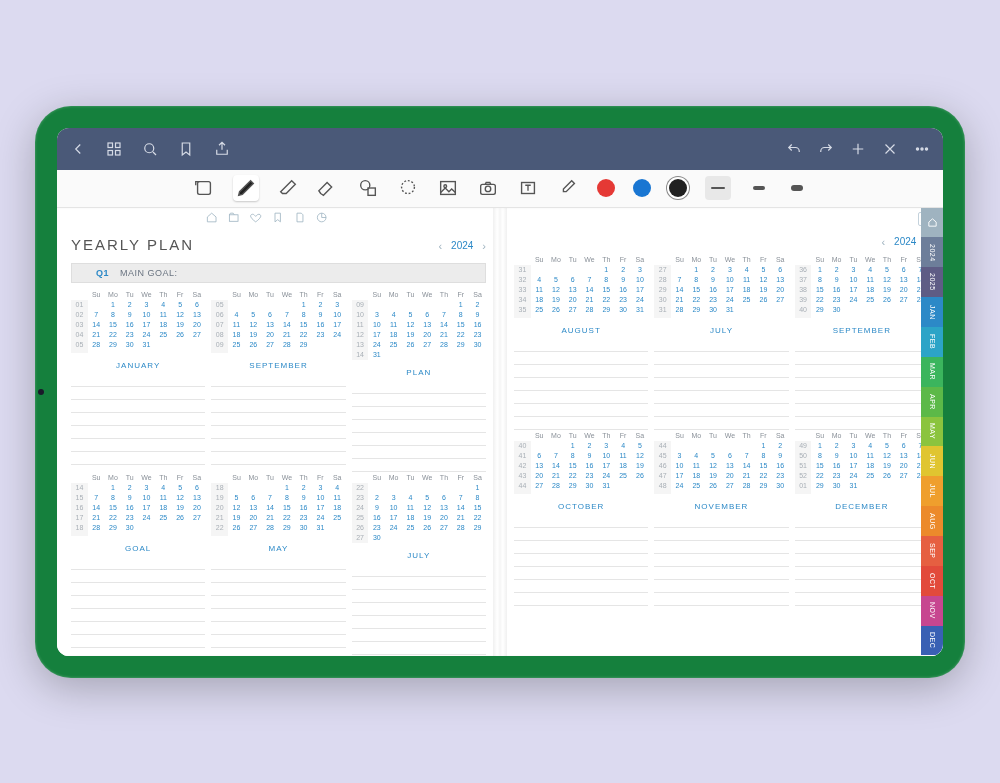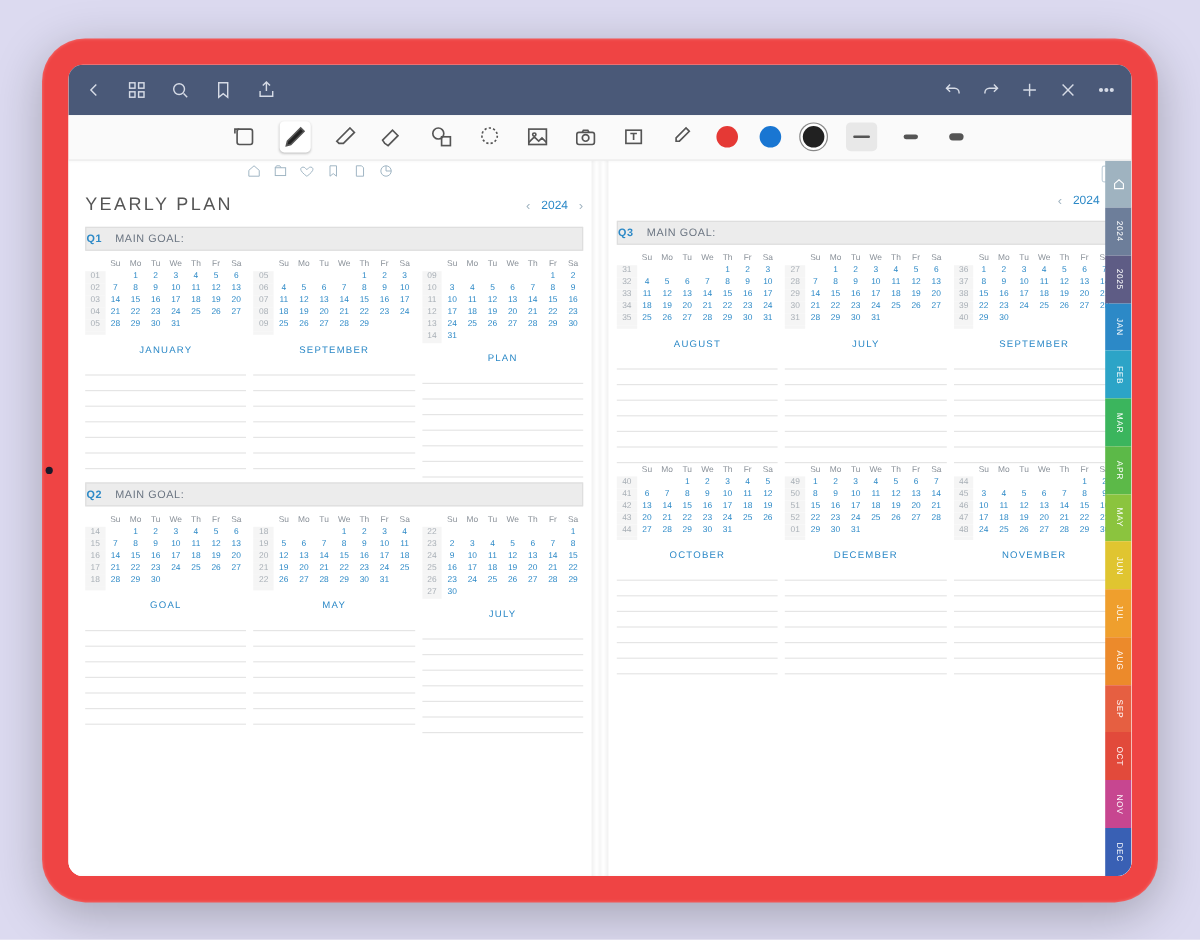--- a/index.html
+++ b/index.html
@@ -1,17 +1,17 @@
 <!DOCTYPE html>
 <html><head>
 <meta charset="utf-8">
 <style>
 * { margin: 0; padding: 0; box-sizing: border-box; }
 body { background: #dcdaf0; font-family: -apple-system, BlinkMacSystemFont, "Segoe UI", sans-serif; display: flex; align-items: center; justify-content: center; width: 1000px; height: 783px; }
-.tablet { width: 930px; height: 720px; background: #ef4444; border-radius: 36px; padding: 22px; box-shadow: 0 10px 40px rgba(0,0,0,0.25), inset 0 0 3px rgba(255,255,255,0.3); position: relative; }
+.tablet { width: 930px; height: 572px; background: #15803d; border-radius: 36px; padding: 22px; box-shadow: 0 10px 40px rgba(0,0,0,0.25), inset 0 0 3px rgba(255,255,255,0.3); position: relative; }
 .camera { position: absolute; left: 3px; top: 50%; width: 6px; height: 6px; background: #1a1a2a; border-radius: 50%; transform: translateY(-50%); }
 .screen { width: 100%; height: 100%; background: #fff; border-radius: 12px; overflow: hidden; display: flex; flex-direction: column; }
 
 
 .topbar { background: #4a5978; height: 42px; display: flex; align-items: center; padding: 0 12px; gap: 18px; }
 .topbar .lefticons { display: flex; gap: 18px; align-items: center; }
 .topbar .righticons { margin-left: auto; display: flex; gap: 14px; align-items: center; }
 .tbicon { width: 18px; height: 18px; display: flex; align-items: center; justify-content: center; cursor: pointer; }
 .tbicon svg { stroke: #d6dbe6; fill: none; stroke-width: 1.6; }
 
@@ -32,21 +32,21 @@
 
 .minitoolbar { position: absolute; top: 2px; left: 50%; transform: translateX(-60%); display: flex; gap: 9px; }
 .minitoolbar svg { width: 13px; height: 13px; stroke: #9eb4c2; fill: none; stroke-width: 1.5; }
 .pagenumber { position: absolute; top: 4px; right: 10px; color: #9eb4c2; font-size: 9px; border: 1px solid #c4d2dc; padding: 1px 4px; border-radius: 2px; }
 
 .yearhead { display: flex; align-items: baseline; padding: 28px 14px 6px; }
 .yeartitle { font-size: 15px; letter-spacing: 2px; color: #555; font-weight: 400; }
 .yearselect { margin-left: auto; display: flex; align-items: center; gap: 9px; font-size: 10px; color: #2c89c7; }
 .yearselect .chev { cursor: pointer; color: #9fb3c0; font-size: 11px; }
 
-.qhead { background: #ececec; border: 1px solid #dedede; margin: 4px 14px 6px; padding: 4px 0; font-size: 9px; color: #6a7481; letter-spacing: 0.5px; }
+.qhead { background: #ececec; border: 1px solid #dedede; margin: 4px 14px 6px; padding: 4px 24px; font-size: 9px; color: #6a7481; letter-spacing: 0.5px; }
 .qhead .qn { color: #2c89c7; font-weight: 600; margin-right: 8px; }
 
 .monthsrow { display: flex; gap: 6px; padding: 0 14px; }
 .monthblock { flex: 1; }
 .cal { border-collapse: collapse; width: 100%; font-size: 7px; }
 .cal th { color: #8a9199; font-weight: 400; padding: 2px 0; width: 12.5%; text-align: center; }
 .cal td { text-align: center; padding: 1.5px 0; color: #2c89c7; }
 .cal td.wk { color: #a8afb6; background: #f5f5f5; font-size: 7px; }
 .monthname { text-align: center; font-size: 8px; letter-spacing: 1px; color: #2c89c7; padding: 8px 0 4px; }
 .lines { padding: 0 0 0 0; }
@@ -489,24 +489,20 @@
                   <div class="l"></div>
                   <div class="l"></div>
                   <div class="l"></div>
                   <div class="l"></div>
                   <div class="l"></div>
                   <div class="l"></div>
                   <div class="l"></div>
                 </div>
   </div>
   </div>
-            <div class="qhead">
-    <span class="qn">Q2</span>
-    <span>MAIN GOAL:</span>
-  </div>
   <div class="monthsrow">
     <div class="monthblock">
     <table class="cal">
                   <tbody>
                     <tr>
                       <th></th>
                       <th>Su</th>
                       <th>Mo</th>
                       <th>Tu</th>
                       <th>We</th>
@@ -767,24 +763,20 @@
         <div class="pagenumber">3</div>
         <div class="yearhead" style="padding-top:28px">
           <div></div>
           <div class="yearselect">
             <span class="chev">‹</span>
             <span>2024</span>
             <span class="chev">›</span>
           </div>
         </div>
         <div id="q-right">
-            <div class="qhead">
-    <span class="qn">Q3</span>
-    <span>MAIN GOAL:</span>
-  </div>
   <div class="monthsrow">
     <div class="monthblock">
     <table class="cal">
                   <tbody>
                     <tr>
                       <th></th>
                       <th>Su</th>
                       <th>Mo</th>
                       <th>Tu</th>
                       <th>We</th>
@@ -1132,20 +1124,106 @@
                       <th></th>
                       <th>Su</th>
                       <th>Mo</th>
                       <th>Tu</th>
                       <th>We</th>
                       <th>Th</th>
                       <th>Fr</th>
                       <th>Sa</th>
                     </tr>
                     <tr>
+                      <td class="wk">44</td>
+                      <td></td>
+                      <td></td>
+                      <td></td>
+                      <td></td>
+                      <td></td>
+                      <td>1</td>
+                      <td>2</td>
+                    </tr>
+                    <tr>
+                      <td class="wk">45</td>
+                      <td>3</td>
+                      <td>4</td>
+                      <td>5</td>
+                      <td>6</td>
+                      <td>7</td>
+                      <td>8</td>
+                      <td>9</td>
+                    </tr>
+                    <tr>
+                      <td class="wk">46</td>
+                      <td>10</td>
+                      <td>11</td>
+                      <td>12</td>
+                      <td>13</td>
+                      <td>14</td>
+                      <td>15</td>
+                      <td>16</td>
+                    </tr>
+                    <tr>
+                      <td class="wk">47</td>
+                      <td>17</td>
+                      <td>18</td>
+                      <td>19</td>
+                      <td>20</td>
+                      <td>21</td>
+                      <td>22</td>
+                      <td>23</td>
+                    </tr>
+                    <tr>
+                      <td class="wk">48</td>
+                      <td>24</td>
+                      <td>25</td>
+                      <td>26</td>
+                      <td>27</td>
+                      <td>28</td>
+                      <td>29</td>
+                      <td>30</td>
+                    </tr>
+                    <tr>
+                      <td class="wk"></td>
+                      <td></td>
+                      <td></td>
+                      <td></td>
+                      <td></td>
+                      <td></td>
+                      <td></td>
+                      <td></td>
+                    </tr>
+                  </tbody>
+                </table>
+    <div class="monthname">NOVEMBER</div>
+    <div class="lines">
+                  <div class="l"></div>
+                  <div class="l"></div>
+                  <div class="l"></div>
+                  <div class="l"></div>
+                  <div class="l"></div>
+                  <div class="l"></div>
+                  <div class="l"></div>
+                </div>
+  </div>
+              <div class="monthblock">
+    <table class="cal">
+                  <tbody>
+                    <tr>
+                      <th></th>
+                      <th>Su</th>
+                      <th>Mo</th>
+                      <th>Tu</th>
+                      <th>We</th>
+                      <th>Th</th>
+                      <th>Fr</th>
+                      <th>Sa</th>
+                    </tr>
+                    <tr>
                       <td class="wk">49</td>
                       <td>1</td>
                       <td>2</td>
                       <td>3</td>
                       <td>4</td>
                       <td>5</td>
                       <td>6</td>
                       <td>7</td>
                     </tr>
                     <tr>
@@ -1194,106 +1272,20 @@
                       <td></td>
                       <td></td>
                       <td></td>
                       <td></td>
                       <td></td>
                       <td></td>
                     </tr>
                   </tbody>
                 </table>
     <div class="monthname">DECEMBER</div>
-    <div class="lines">
-                  <div class="l"></div>
-                  <div class="l"></div>
-                  <div class="l"></div>
-                  <div class="l"></div>
-                  <div class="l"></div>
-                  <div class="l"></div>
-                  <div class="l"></div>
-                </div>
-  </div>
-              <div class="monthblock">
-    <table class="cal">
-                  <tbody>
-                    <tr>
-                      <th></th>
-                      <th>Su</th>
-                      <th>Mo</th>
-                      <th>Tu</th>
-                      <th>We</th>
-                      <th>Th</th>
-                      <th>Fr</th>
-                      <th>Sa</th>
-                    </tr>
-                    <tr>
-                      <td class="wk">44</td>
-                      <td></td>
-                      <td></td>
-                      <td></td>
-                      <td></td>
-                      <td></td>
-                      <td>1</td>
-                      <td>2</td>
-                    </tr>
-                    <tr>
-                      <td class="wk">45</td>
-                      <td>3</td>
-                      <td>4</td>
-                      <td>5</td>
-                      <td>6</td>
-                      <td>7</td>
-                      <td>8</td>
-                      <td>9</td>
-                    </tr>
-                    <tr>
-                      <td class="wk">46</td>
-                      <td>10</td>
-                      <td>11</td>
-                      <td>12</td>
-                      <td>13</td>
-                      <td>14</td>
-                      <td>15</td>
-                      <td>16</td>
-                    </tr>
-                    <tr>
-                      <td class="wk">47</td>
-                      <td>17</td>
-                      <td>18</td>
-                      <td>19</td>
-                      <td>20</td>
-                      <td>21</td>
-                      <td>22</td>
-                      <td>23</td>
-                    </tr>
-                    <tr>
-                      <td class="wk">48</td>
-                      <td>24</td>
-                      <td>25</td>
-                      <td>26</td>
-                      <td>27</td>
-                      <td>28</td>
-                      <td>29</td>
-                      <td>30</td>
-                    </tr>
-                    <tr>
-                      <td class="wk"></td>
-                      <td></td>
-                      <td></td>
-                      <td></td>
-                      <td></td>
-                      <td></td>
-                      <td></td>
-                      <td></td>
-                    </tr>
-                  </tbody>
-                </table>
-    <div class="monthname">NOVEMBER</div>
     <div class="lines">
                   <div class="l"></div>
                   <div class="l"></div>
                   <div class="l"></div>
                   <div class="l"></div>
                   <div class="l"></div>
                   <div class="l"></div>
                   <div class="l"></div>
                 </div>
   </div>

